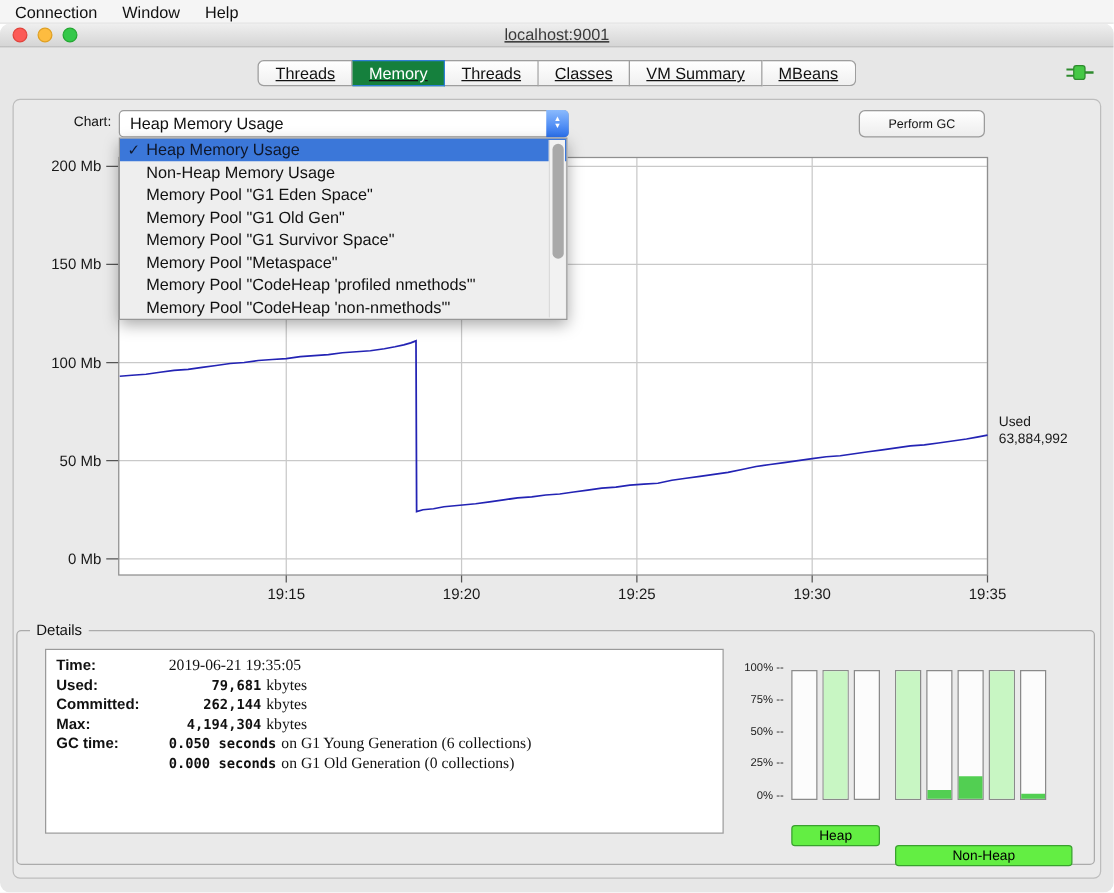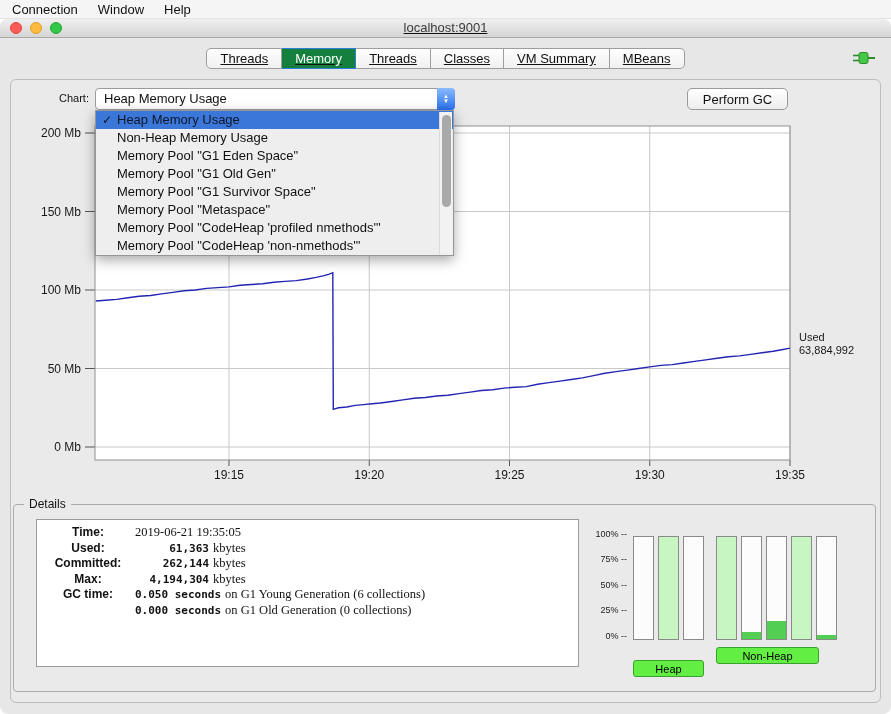--- a/index.html
+++ b/index.html
@@ -39,21 +39,21 @@
   .chart-label { position:absolute; left:22px; top:12px; width:56px; text-align:right; font-size:11px; }
   .combo { position:absolute; left:84px; top:8px; width:360px; height:22px;
     background:#fff; border:1px solid #9b9b9b; border-radius:4px; }
   .combo-text { position:absolute; left:8px; top:0; line-height:20px; font-size:13px; }
   .combo-arrows { position:absolute; right:-1px; top:-1px; bottom:-1px; width:18px;
     background:linear-gradient(#8abafd,#2a70ee); border-radius:0 4px 4px 0;
     display:flex; flex-direction:column; align-items:center; justify-content:center; color:#fff; }
   .combo-arrows span { font-size:6px; line-height:5px; }
   .gc-btn { position:absolute; left:676px; top:8px; width:101px; height:22px;
     border:1px solid #9b9b9b; border-radius:5px; background:linear-gradient(#ffffff,#ededed);
-    font-size:13px; font-family:inherit; color:#111; }
+    font-size:10px; font-family:inherit; color:#111; }
 
   
   #chart-svg { position:absolute; left:2px; top:38px; }
   #chart-svg text { font-family:"Liberation Sans", sans-serif; fill:#191919; }
 
   
   .dropdown { position:absolute; left:84px; top:30px; width:359px; background:#eeeeee;
     border:1px solid #979797; z-index:30; box-shadow:0 4px 12px rgba(0,0,0,.35); }
   .dd-item { height:18px; line-height:18px; font-size:13px; padding-left:6px;
     white-space:nowrap; overflow:hidden; }
@@ -64,21 +64,21 @@
   .dd-thumb { position:absolute; top:3px; left:2px; width:9px; height:92px;
     background:#a9a9a9; border-radius:5px; }
 
   
   .details-group { position:absolute; left:2px; top:424px; width:863px; height:188px;
     border:1px solid #ababab; border-radius:4px; }
   .dlegend { position:absolute; top:-8px; left:10px; background:#eaeaea; padding:0 5px; font-size:12px; }
   .details-box { position:absolute; left:22px; top:14px; width:543px; height:148px;
     background:#fff; border:1px solid #9a9a9a; padding:5px 8px; }
   .drow { line-height:15.5px; font-size:12px; white-space:nowrap; }
-  .dlabel { display:inline-block; width:86px; text-align:center; font-weight:bold; margin-right:4px; }
+  .dlabel { display:inline-block; width:86px; text-align:left; font-weight:bold; margin-right:4px; }
   .dnum { font-family:"DejaVu Sans Mono", monospace; font-weight:bold; font-size:11px;
     display:inline-block; min-width:74px; text-align:right; margin-right:4px; }
   .no-num .dnum { min-width:0; margin-right:0; }
   .dtext { font-family:"Liberation Serif", serif; font-size:12.5px; }
 
   
   .pool-chart { position:absolute; left:579px; top:28px; display:flex; }
   .tick-col { position:relative; width:34px; height:106px; }
   .ptick { position:absolute; right:0; font-size:9px; color:#222; white-space:nowrap; }
   .ptick:nth-child(1){top:-4px} .ptick:nth-child(2){top:21px} .ptick:nth-child(3){top:47px}
@@ -86,21 +86,21 @@
   .bar-groups { display:flex; margin-left:6px; margin-top:3px; }
   #heap-bars { display:flex; margin-right:12px; }
   #nonheap-bars { display:flex; }
   .pbar { width:21px; height:104px; border:1px solid #8a8a8a; background:#fcfcfc;
     margin-right:4px; position:relative; }
   .pbar:last-child { margin-right:0; }
   .pfill { position:absolute; left:0; right:0; bottom:0; }
   .pool-btns { position:absolute; left:619px; top:142px; display:flex; gap:12px; }
   .pool-btn { height:17px; font-size:11px; border:1px solid #39a12e; border-radius:3px;
     color:#000; font-family:inherit; }
-  .heap-btn { width:71px; } .nonheap-btn { width:103px; }
+  .heap-btn { width:71px; } .nonheap-btn { width:142px;margin-top:29px; }
 </style>
 </head>
 <body>
 
 <div class="menubar">
   <span class="menu-item">Connection</span>
   <span class="menu-item">Window</span>
   <span class="menu-item">Help</span>
 </div>
 
@@ -215,21 +215,21 @@
     </div>
 
     <div class="details-group">
       <span class="dlegend">Details</span>
 
       <div class="details-box">
         <div class="drow no-num">
           <span class="dlabel">Time:</span><span class="dnum"></span><span class="dtext">2019-06-21 19:35:05</span>
         </div>
         <div class="drow">
-          <span class="dlabel">Used:</span><span class="dnum">61,363</span><span class="dtext">kbytes</span>
+          <span class="dlabel">Used:</span><span class="dnum">79,681</span><span class="dtext">kbytes</span>
         </div>
         <div class="drow">
           <span class="dlabel">Committed:</span><span class="dnum">262,144</span><span class="dtext">kbytes</span>
         </div>
         <div class="drow">
           <span class="dlabel">Max:</span><span class="dnum">4,194,304</span><span class="dtext">kbytes</span>
         </div>
         <div class="drow">
           <span class="dlabel">GC time:</span><span class="dnum">0.050 seconds</span><span class="dtext">on G1 Young Generation (6 collections)</span>
         </div>

